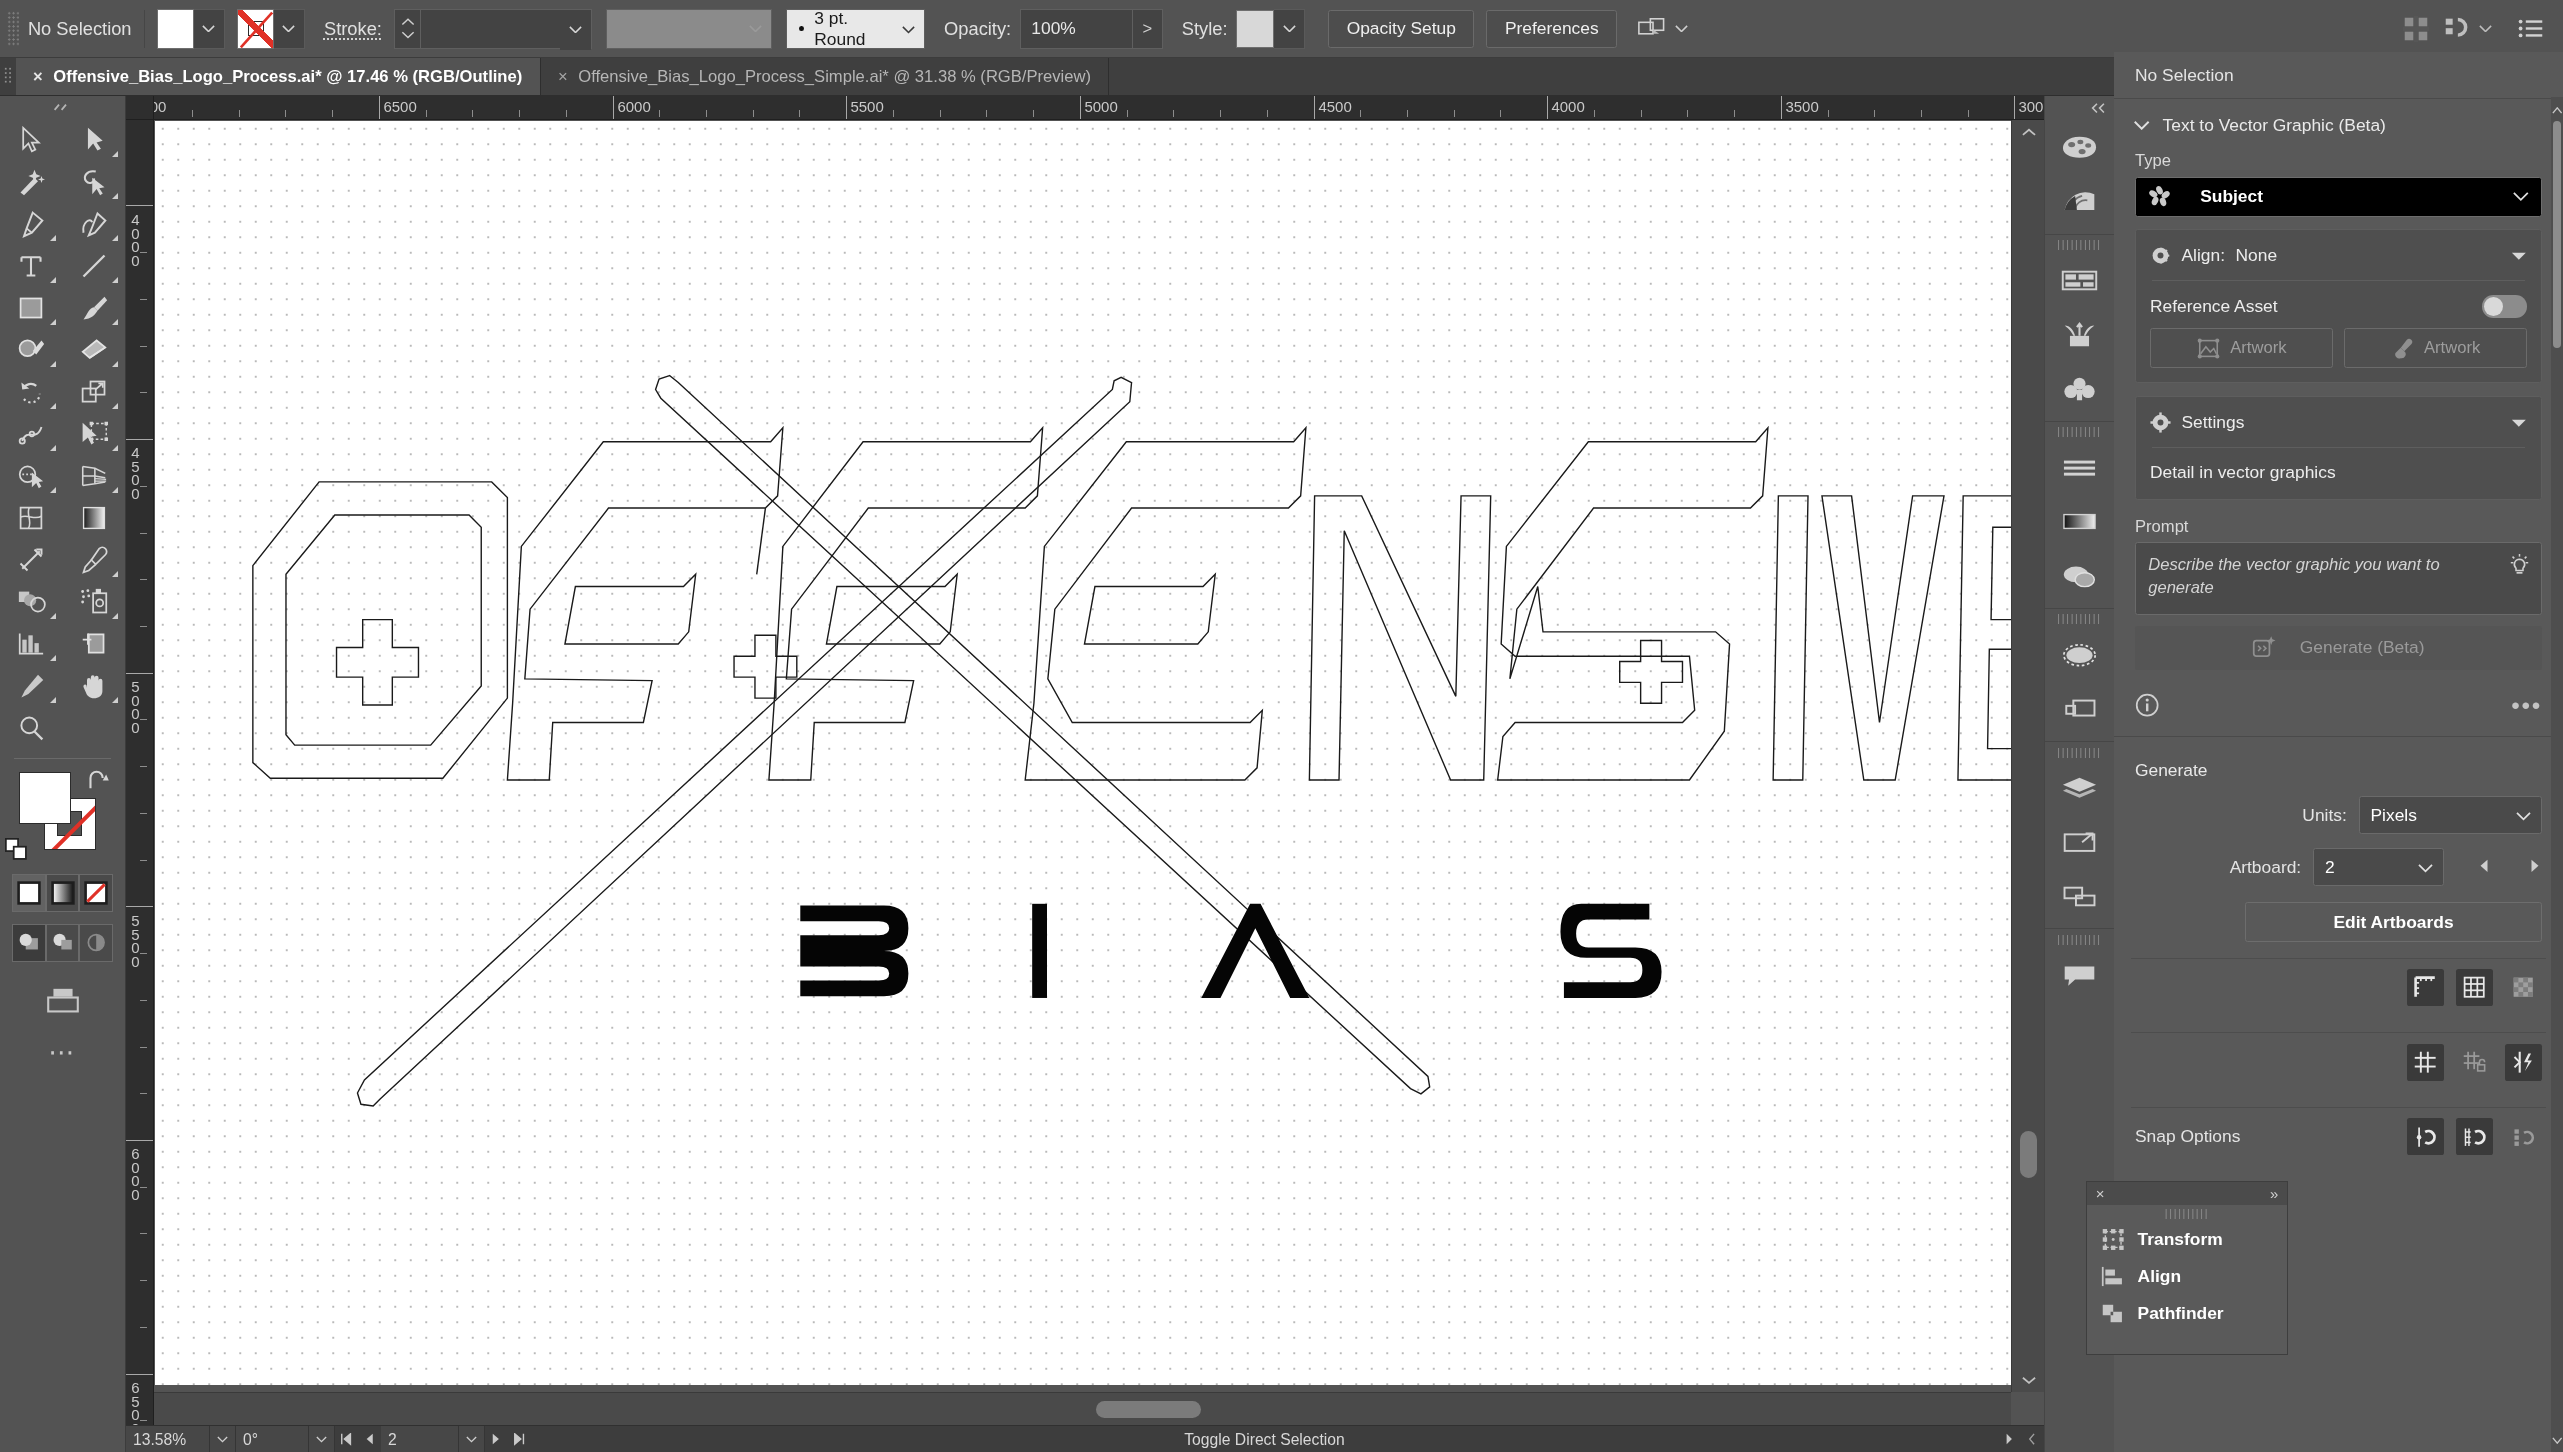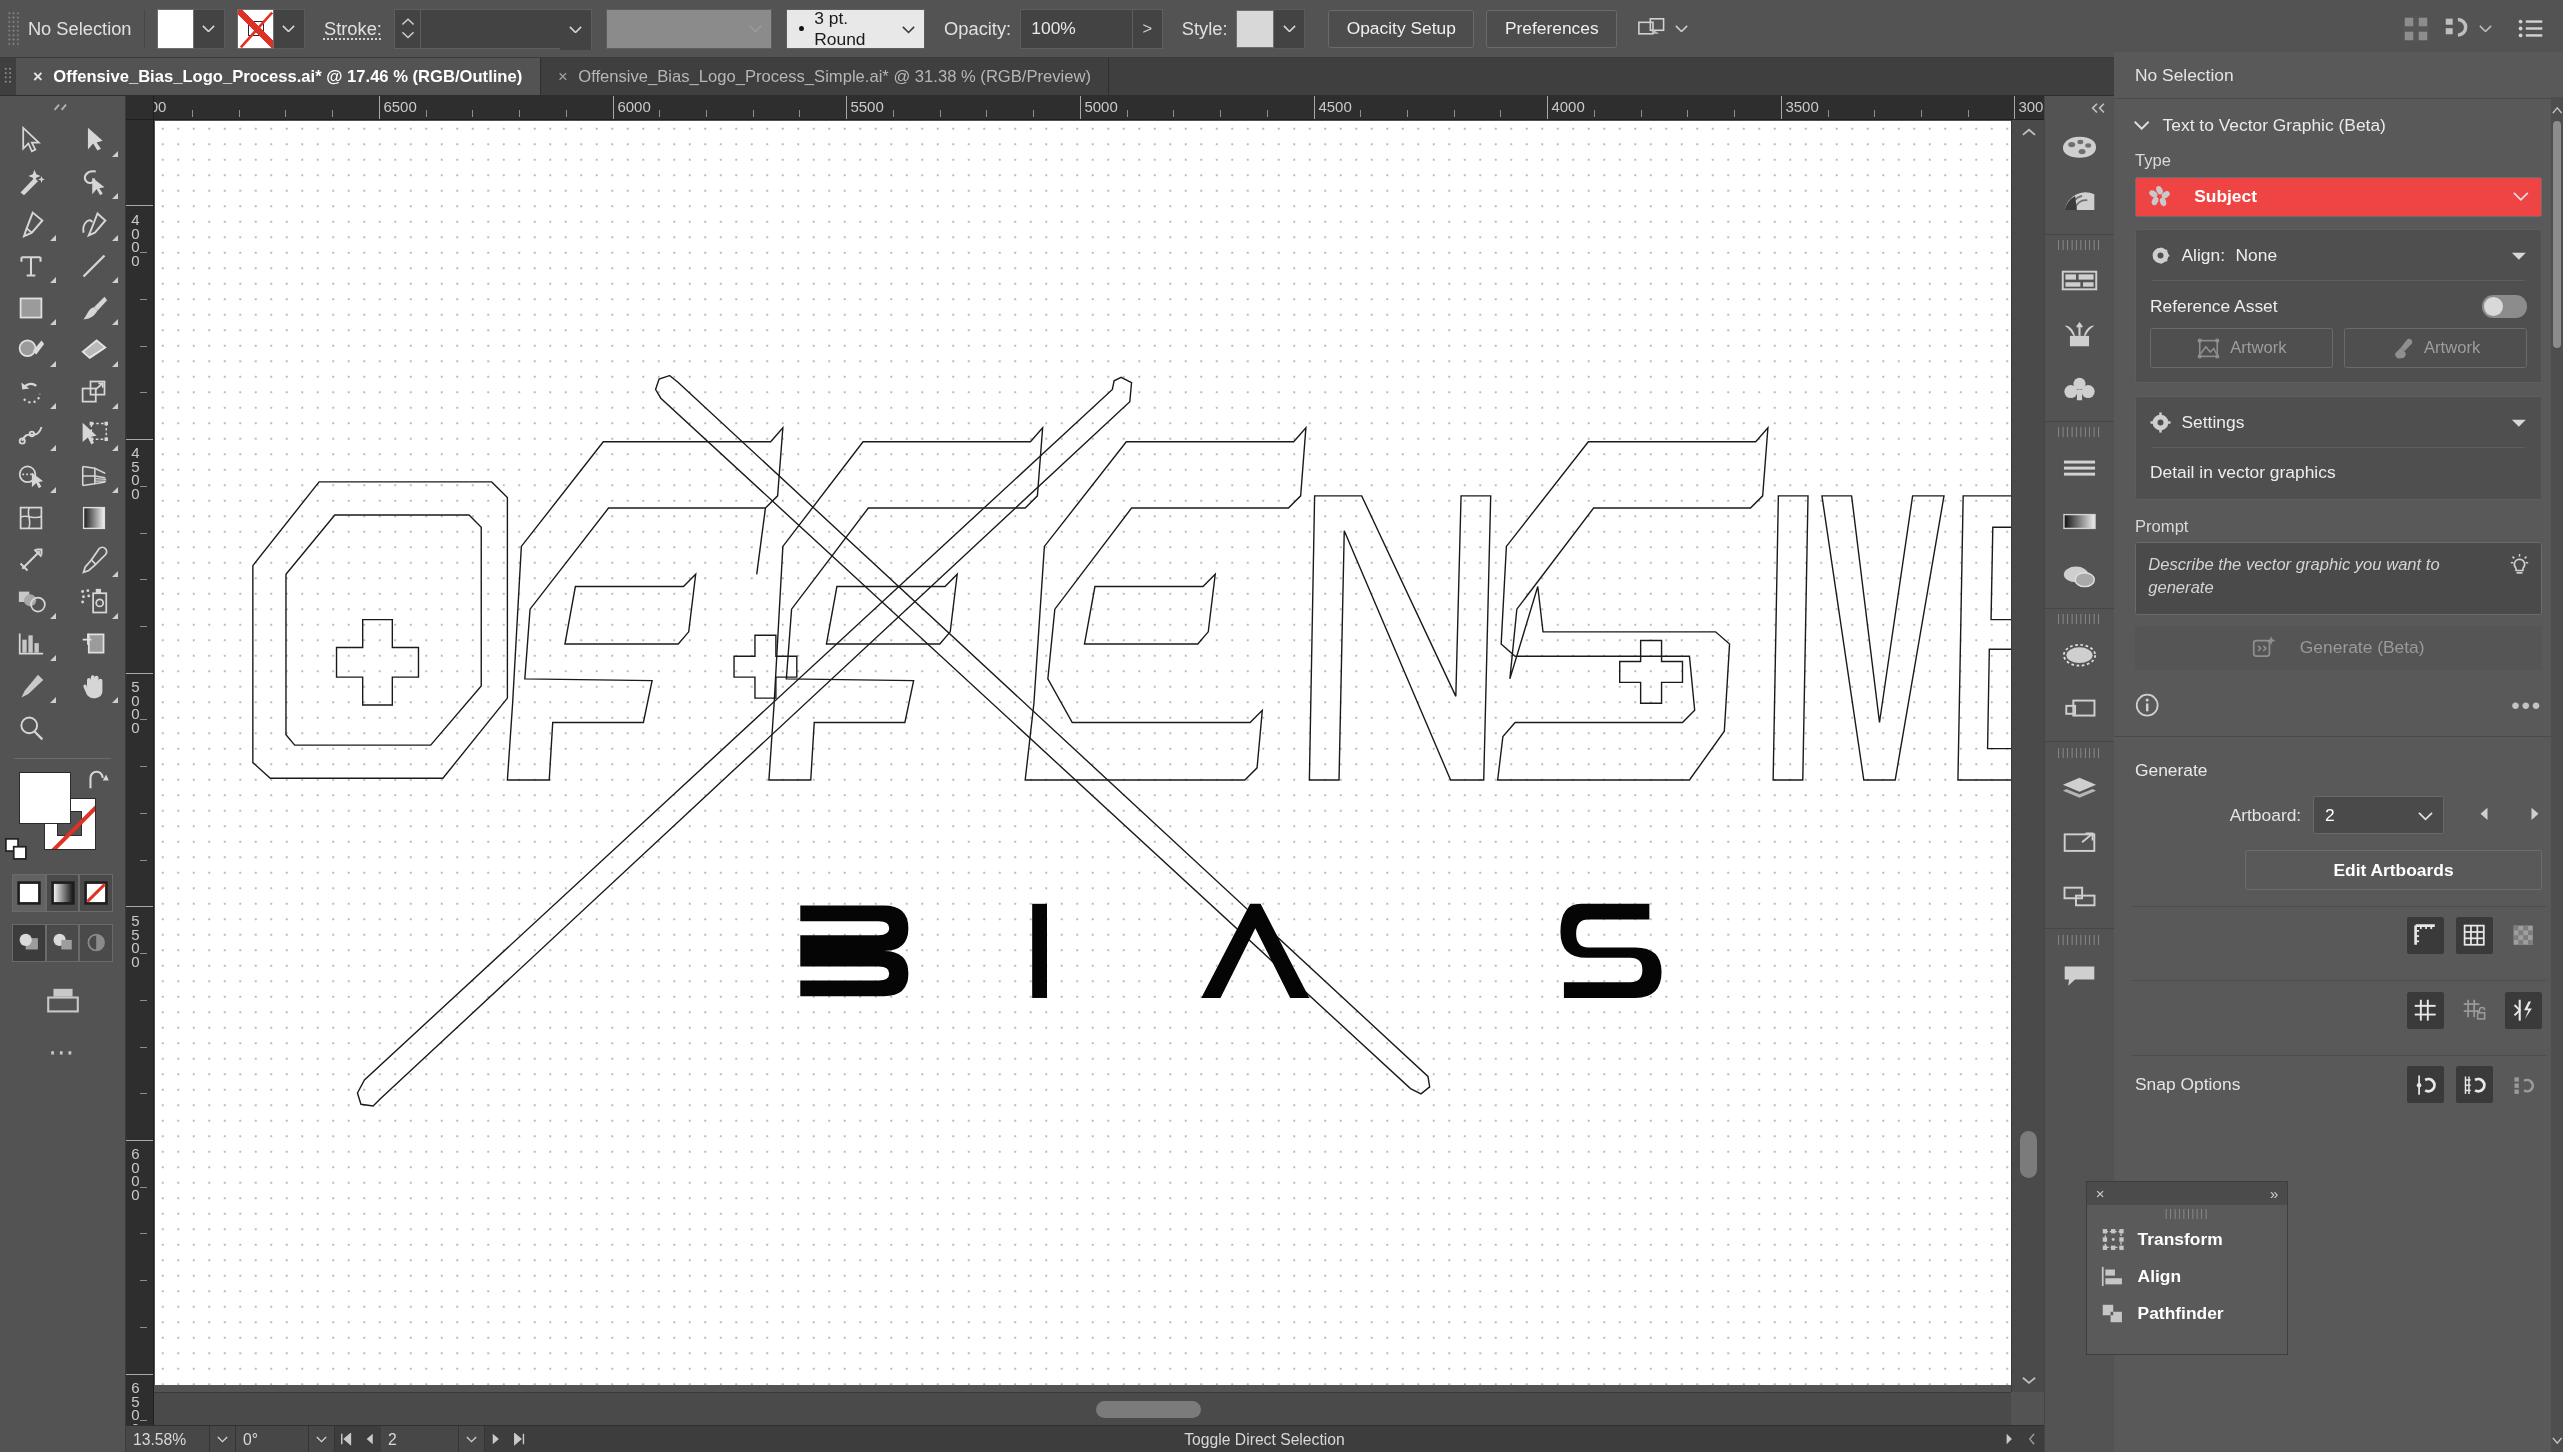--- a/index.html
+++ b/index.html
@@ -254,22 +254,22 @@
   .ham { width: 23px; }
   .ham i { display:block; height:1.7px; background:#d0d0d0; margin: 4.4px 0; }
 
   .sel-row { height: 47px; display: flex; align-items: center; padding: 0 21px;
      font-size: 17.4px; color: #e4e4e4; border-bottom: 0.9px solid #4a4a4a; }
   .prop-body { position: relative; height: 1308px; overflow: hidden; }
   .sec-head { display: flex; align-items: center; gap: 12.2px; padding: 15.7px 21px 7px 19px; }
   .sec-head .txt { font-size: 17.4px; color: #eaeaea; }
   .field-label { padding: 8.7px 21px 5.2px; font-size: 16.6px; color: #d9d9d9; }
   .sel-box {
-    margin: 0 21px; height: 40px; background: #ef4444; border: 0.9px solid #6d6d6d;
-    border-radius: 2.6px; display: flex; align-items: center; gap: 23px; padding: 0 12.2px;
+    margin: 0 21px; height: 40px; background: #000000; border: 0.9px solid #6d6d6d;
+    border-radius: 2.6px; display: flex; align-items: center; gap: 29px; padding: 0 12.2px;
     font-size: 17.4px; color: #ffffff; font-weight: bold;
   }
   .sel-box .sp { margin-left: auto; }
   .sub-card {
     margin: 12.2px 21px 0; background: #4f4f4f; border: 0.9px solid #5e5e5e; border-radius: 2.6px;
     padding: 10.5px 0 14px;
   }
   .card-row { display: flex; align-items: center; gap: 10.5px; padding: 5.2px 14px; }
   .card-row .lbl { font-size: 17.4px; color: #ededed; }
   .card-row .val { font-size: 17.4px; color: #ededed; }
@@ -1336,20 +1336,31 @@
             <circle cx="14" cy="8" r="1.8" fill="#d0d0d0"></circle>
               <rect x="12.6" y="12" width="2.8" height="9" fill="#d0d0d0"></rect>
           </svg>
         </span>
         <span class="dots3">•••</span>
       </div>
 
       <div class="doc-divider"></div>
       <div class="sec-title">Generate</div>
 
+      <div class="kv-row" style="justify-content:flex-end">
+        <span class="k">Units:</span>
+        <span class="kv-input" style="width:183px">
+          <span>Pixels</span>
+          <span class="sp">
+            <svg width="15" height="8.7" viewBox="0 0 17 10">
+                <path d="M1 1 L8.5 8.5 L16 1" stroke="#e0e0e0" stroke-width="2" fill="none"></path>
+              </svg>
+          </span>
+        </span>
+      </div>
 
       <div class="kv-row" style="justify-content:flex-end">
         <span class="k">Artboard:</span>
         <span class="kv-input" style="width:131px">
           <span>2</span>
           <span class="sp">
             <svg width="15" height="8.7" viewBox="0 0 17 10">
                 <path d="M1 1 L8.5 8.5 L16 1" stroke="#e0e0e0" stroke-width="2" fill="none"></path>
               </svg>
           </span>

